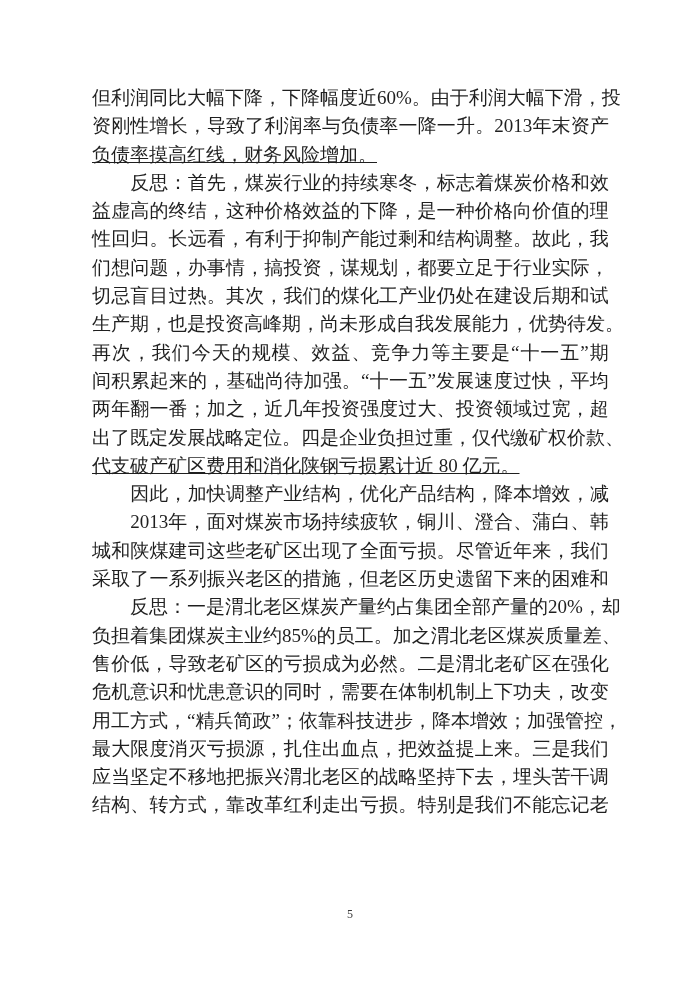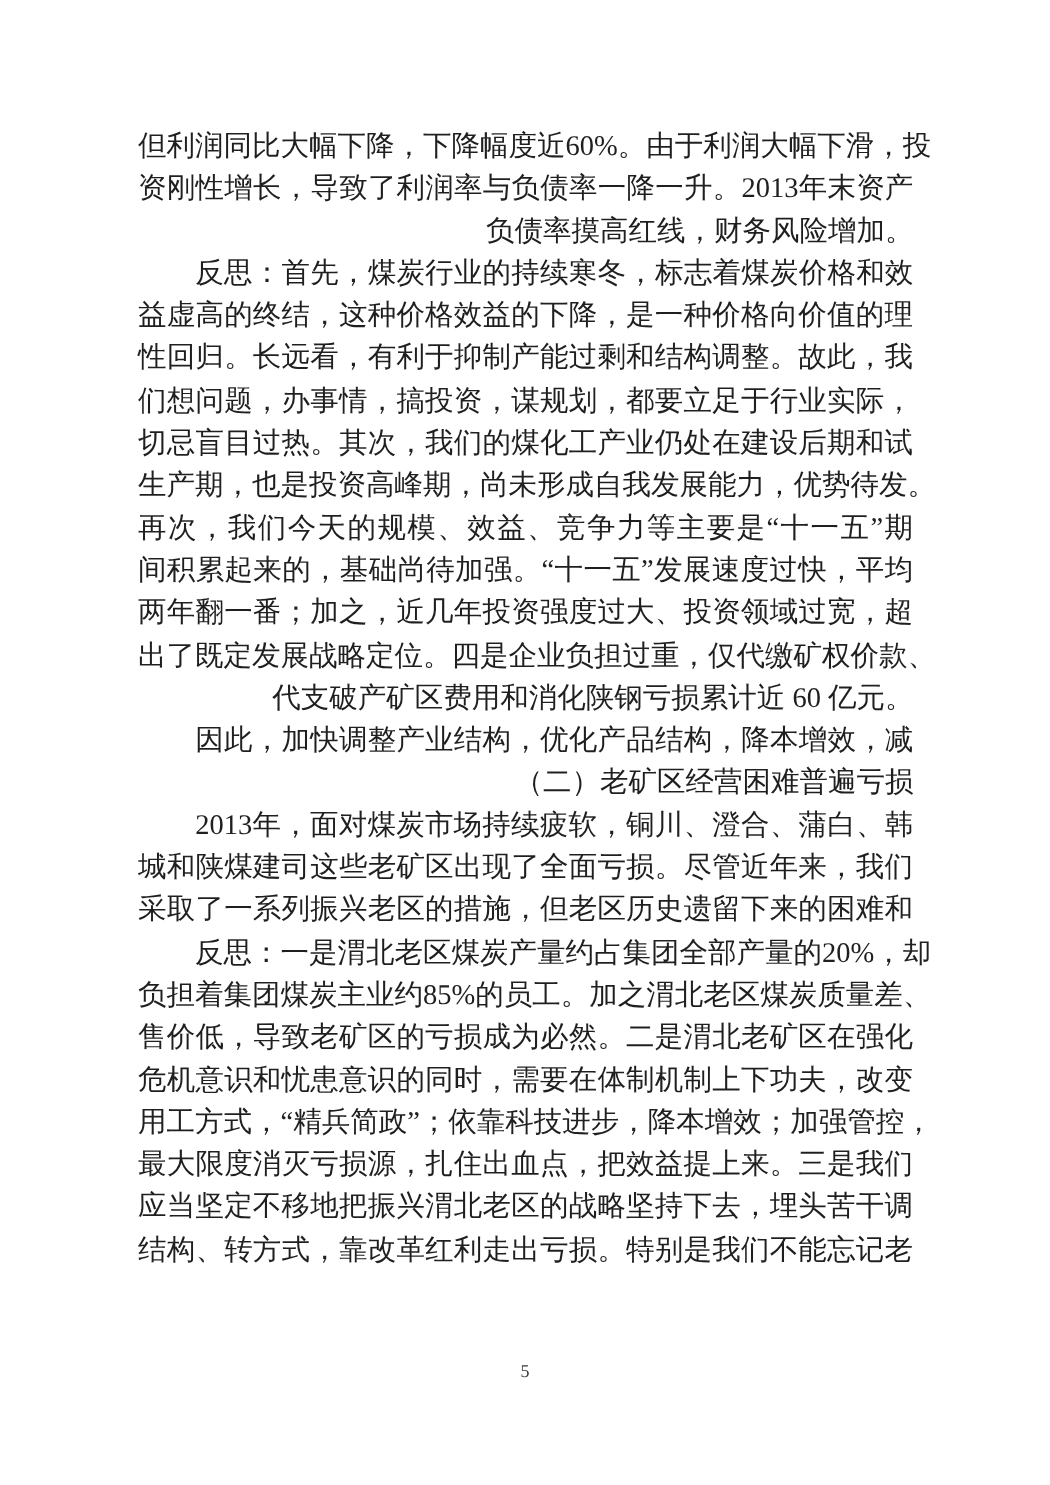--- a/index.html
+++ b/index.html
@@ -28,21 +28,22 @@
     line-height: 28.3px;
     white-space: pre;
     letter-spacing: 0;
   }
   
   .line.full {
     display: flex;
     justify-content: space-between;
   }
   .line.short {
-    text-align: right;
+    text-align: left;
+    text-decoration: underline;
   }
   .page-number {
     position: absolute;
     top: 906px;
     left: 0;
     width: 700px;
     text-align: center;
     font-size: 12px;
     line-height: 16px;
     color: #3a3a3a;
@@ -60,23 +61,22 @@
       <div class="line full"><span>　　</span><span>反</span><span>思</span><span>：</span><span>首</span><span>先</span><span>，</span><span>煤</span><span>炭</span><span>行</span><span>业</span><span>的</span><span>持</span><span>续</span><span>寒</span><span>冬</span><span>，</span><span>标</span><span>志</span><span>着</span><span>煤</span><span>炭</span><span>价</span><span>格</span><span>和</span><span>效</span></div>
       <div class="line full"><span>益</span><span>虚</span><span>高</span><span>的</span><span>终</span><span>结</span><span>，</span><span>这</span><span>种</span><span>价</span><span>格</span><span>效</span><span>益</span><span>的</span><span>下</span><span>降</span><span>，</span><span>是</span><span>一</span><span>种</span><span>价</span><span>格</span><span>向</span><span>价</span><span>值</span><span>的</span><span>理</span></div>
       <div class="line full"><span>性</span><span>回</span><span>归</span><span>。</span><span>长</span><span>远</span><span>看</span><span>，</span><span>有</span><span>利</span><span>于</span><span>抑</span><span>制</span><span>产</span><span>能</span><span>过</span><span>剩</span><span>和</span><span>结</span><span>构</span><span>调</span><span>整</span><span>。</span><span>故</span><span>此</span><span>，</span><span>我</span></div>
       <div class="line full"><span>们</span><span>想</span><span>问</span><span>题</span><span>，</span><span>办</span><span>事</span><span>情</span><span>，</span><span>搞</span><span>投</span><span>资</span><span>，</span><span>谋</span><span>规</span><span>划</span><span>，</span><span>都</span><span>要</span><span>立</span><span>足</span><span>于</span><span>行</span><span>业</span><span>实</span><span>际</span><span>，</span></div>
       <div class="line full"><span>切</span><span>忌</span><span>盲</span><span>目</span><span>过</span><span>热</span><span>。</span><span>其</span><span>次</span><span>，</span><span>我</span><span>们</span><span>的</span><span>煤</span><span>化</span><span>工</span><span>产</span><span>业</span><span>仍</span><span>处</span><span>在</span><span>建</span><span>设</span><span>后</span><span>期</span><span>和</span><span>试</span></div>
       <div class="line full"><span>生</span><span>产</span><span>期</span><span>，</span><span>也</span><span>是</span><span>投</span><span>资</span><span>高</span><span>峰</span><span>期</span><span>，</span><span>尚</span><span>未</span><span>形</span><span>成</span><span>自</span><span>我</span><span>发</span><span>展</span><span>能</span><span>力</span><span>，</span><span>优</span><span>势</span><span>待</span><span>发</span><span>。</span></div>
       <div class="line full"><span>再</span><span>次</span><span>，</span><span>我</span><span>们</span><span>今</span><span>天</span><span>的</span><span>规</span><span>模</span><span>、</span><span>效</span><span>益</span><span>、</span><span>竞</span><span>争</span><span>力</span><span>等</span><span>主</span><span>要</span><span>是</span><span>“</span><span>十</span><span>一</span><span>五</span><span>”</span><span>期</span></div>
       <div class="line full"><span>间</span><span>积</span><span>累</span><span>起</span><span>来</span><span>的</span><span>，</span><span>基</span><span>础</span><span>尚</span><span>待</span><span>加</span><span>强</span><span>。</span><span>“</span><span>十</span><span>一</span><span>五</span><span>”</span><span>发</span><span>展</span><span>速</span><span>度</span><span>过</span><span>快</span><span>，</span><span>平</span><span>均</span></div>
       <div class="line full"><span>两</span><span>年</span><span>翻</span><span>一</span><span>番</span><span>；</span><span>加</span><span>之</span><span>，</span><span>近</span><span>几</span><span>年</span><span>投</span><span>资</span><span>强</span><span>度</span><span>过</span><span>大</span><span>、</span><span>投</span><span>资</span><span>领</span><span>域</span><span>过</span><span>宽</span><span>，</span><span>超</span></div>
       <div class="line full"><span>出</span><span>了</span><span>既</span><span>定</span><span>发</span><span>展</span><span>战</span><span>略</span><span>定</span><span>位</span><span>。</span><span>四</span><span>是</span><span>企</span><span>业</span><span>负</span><span>担</span><span>过</span><span>重</span><span>，</span><span>仅</span><span>代</span><span>缴</span><span>矿</span><span>权</span><span>价</span><span>款</span><span>、</span></div>
-      <div class="line short">代支破产矿区费用和消化陕钢亏损累计近 60 亿元。</div>
+      <div class="line short">代支破产矿区费用和消化陕钢亏损累计近 80 亿元。</div>
       <div class="line full"><span>　　</span><span>因</span><span>此</span><span>，</span><span>加</span><span>快</span><span>调</span><span>整</span><span>产</span><span>业</span><span>结</span><span>构</span><span>，</span><span>优</span><span>化</span><span>产</span><span>品</span><span>结</span><span>构</span><span>，</span><span>降</span><span>本</span><span>增</span><span>效</span><span>，</span><span>减</span></div>
-      <div class="line short">　　（二）老矿区经营困难普遍亏损</div>
       <div class="line full"><span>　　</span><span>2013</span><span>年</span><span>，</span><span>面</span><span>对</span><span>煤</span><span>炭</span><span>市</span><span>场</span><span>持</span><span>续</span><span>疲</span><span>软</span><span>，</span><span>铜</span><span>川</span><span>、</span><span>澄</span><span>合</span><span>、</span><span>蒲</span><span>白</span><span>、</span><span>韩</span></div>
       <div class="line full"><span>城</span><span>和</span><span>陕</span><span>煤</span><span>建</span><span>司</span><span>这</span><span>些</span><span>老</span><span>矿</span><span>区</span><span>出</span><span>现</span><span>了</span><span>全</span><span>面</span><span>亏</span><span>损</span><span>。</span><span>尽</span><span>管</span><span>近</span><span>年</span><span>来</span><span>，</span><span>我</span><span>们</span></div>
       <div class="line full"><span>采</span><span>取</span><span>了</span><span>一</span><span>系</span><span>列</span><span>振</span><span>兴</span><span>老</span><span>区</span><span>的</span><span>措</span><span>施</span><span>，</span><span>但</span><span>老</span><span>区</span><span>历</span><span>史</span><span>遗</span><span>留</span><span>下</span><span>来</span><span>的</span><span>困</span><span>难</span><span>和</span></div>
       <div class="line full"><span>　　</span><span>反</span><span>思</span><span>：</span><span>一</span><span>是</span><span>渭</span><span>北</span><span>老</span><span>区</span><span>煤</span><span>炭</span><span>产</span><span>量</span><span>约</span><span>占</span><span>集</span><span>团</span><span>全</span><span>部</span><span>产</span><span>量</span><span>的</span><span>20%</span><span>，</span><span>却</span></div>
       <div class="line full"><span>负</span><span>担</span><span>着</span><span>集</span><span>团</span><span>煤</span><span>炭</span><span>主</span><span>业</span><span>约</span><span>85%</span><span>的</span><span>员</span><span>工</span><span>。</span><span>加</span><span>之</span><span>渭</span><span>北</span><span>老</span><span>区</span><span>煤</span><span>炭</span><span>质</span><span>量</span><span>差</span><span>、</span></div>
       <div class="line full"><span>售</span><span>价</span><span>低</span><span>，</span><span>导</span><span>致</span><span>老</span><span>矿</span><span>区</span><span>的</span><span>亏</span><span>损</span><span>成</span><span>为</span><span>必</span><span>然</span><span>。</span><span>二</span><span>是</span><span>渭</span><span>北</span><span>老</span><span>矿</span><span>区</span><span>在</span><span>强</span><span>化</span></div>
       <div class="line full"><span>危</span><span>机</span><span>意</span><span>识</span><span>和</span><span>忧</span><span>患</span><span>意</span><span>识</span><span>的</span><span>同</span><span>时</span><span>，</span><span>需</span><span>要</span><span>在</span><span>体</span><span>制</span><span>机</span><span>制</span><span>上</span><span>下</span><span>功</span><span>夫</span><span>，</span><span>改</span><span>变</span></div>
       <div class="line full"><span>用</span><span>工</span><span>方</span><span>式</span><span>，</span><span>“</span><span>精</span><span>兵</span><span>简</span><span>政</span><span>”</span><span>；</span><span>依</span><span>靠</span><span>科</span><span>技</span><span>进</span><span>步</span><span>，</span><span>降</span><span>本</span><span>增</span><span>效</span><span>；</span><span>加</span><span>强</span><span>管</span><span>控</span><span>，</span></div>
       <div class="line full"><span>最</span><span>大</span><span>限</span><span>度</span><span>消</span><span>灭</span><span>亏</span><span>损</span><span>源</span><span>，</span><span>扎</span><span>住</span><span>出</span><span>血</span><span>点</span><span>，</span><span>把</span><span>效</span><span>益</span><span>提</span><span>上</span><span>来</span><span>。</span><span>三</span><span>是</span><span>我</span><span>们</span></div>
       <div class="line full"><span>应</span><span>当</span><span>坚</span><span>定</span><span>不</span><span>移</span><span>地</span><span>把</span><span>振</span><span>兴</span><span>渭</span><span>北</span><span>老</span><span>区</span><span>的</span><span>战</span><span>略</span><span>坚</span><span>持</span><span>下</span><span>去</span><span>，</span><span>埋</span><span>头</span><span>苦</span><span>干</span><span>调</span></div>

